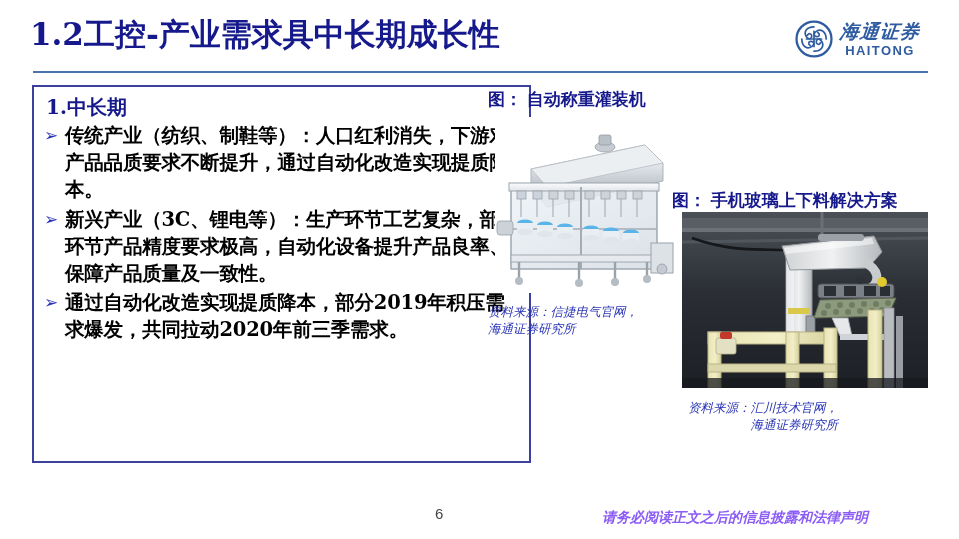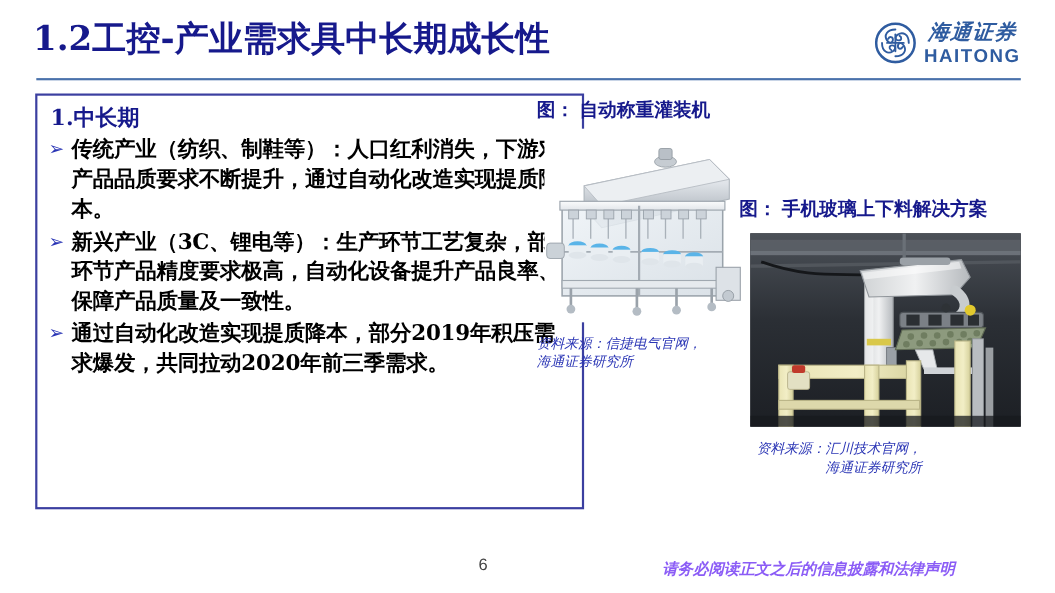--- a/index.html
+++ b/index.html
@@ -36,21 +36,21 @@
   #logo-mark{width:38px;height:38px;flex:0 0 38px;}
   #logo-text{display:flex;flex-direction:column;align-items:center;line-height:1;}
   #logo-cn{
     font-family:"DejaVu Serif","Liberation Serif",serif;
     font-size:19px;color:#2f5ca0;font-weight:bold;
     font-style:italic;letter-spacing:1px;
     transform:skewX(-6deg);
   }
   #logo-en{
     font-family:"Liberation Sans","DejaVu Sans",sans-serif;
-    font-size:17px;color:#2f5ca0;font-weight:bold;letter-spacing:1.4px;
+    font-size:13px;color:#2f5ca0;font-weight:bold;letter-spacing:1.4px;
     margin-top:3px;
   }
 
   
   #content-box{
     position:absolute;left:32px;top:85px;
     width:499px;height:378px;
     border:2px solid #3b3fa0;
     background:#ffffff;
     box-sizing:border-box;
@@ -90,21 +90,21 @@
   
   .fig-caption{
     position:absolute;
     font-family:Liberation Sans, sans-serif;
     font-weight:bold;
     font-size:17px;
     color:#16198c;
     white-space:nowrap;
   }
   #fig1-caption{left:488px;top:88px;}
-  #fig2-caption{left:672px;top:178px;}
+  #fig2-caption{left:672px;top:189px;}
 
   .source-note{
     position:absolute;
     font-family:"DejaVu Serif","Liberation Serif",serif;
     font-size:12.5px;
     font-style:italic;
     color:#2a35b5;
     line-height:1.35;
     white-space:pre-line;
   }

